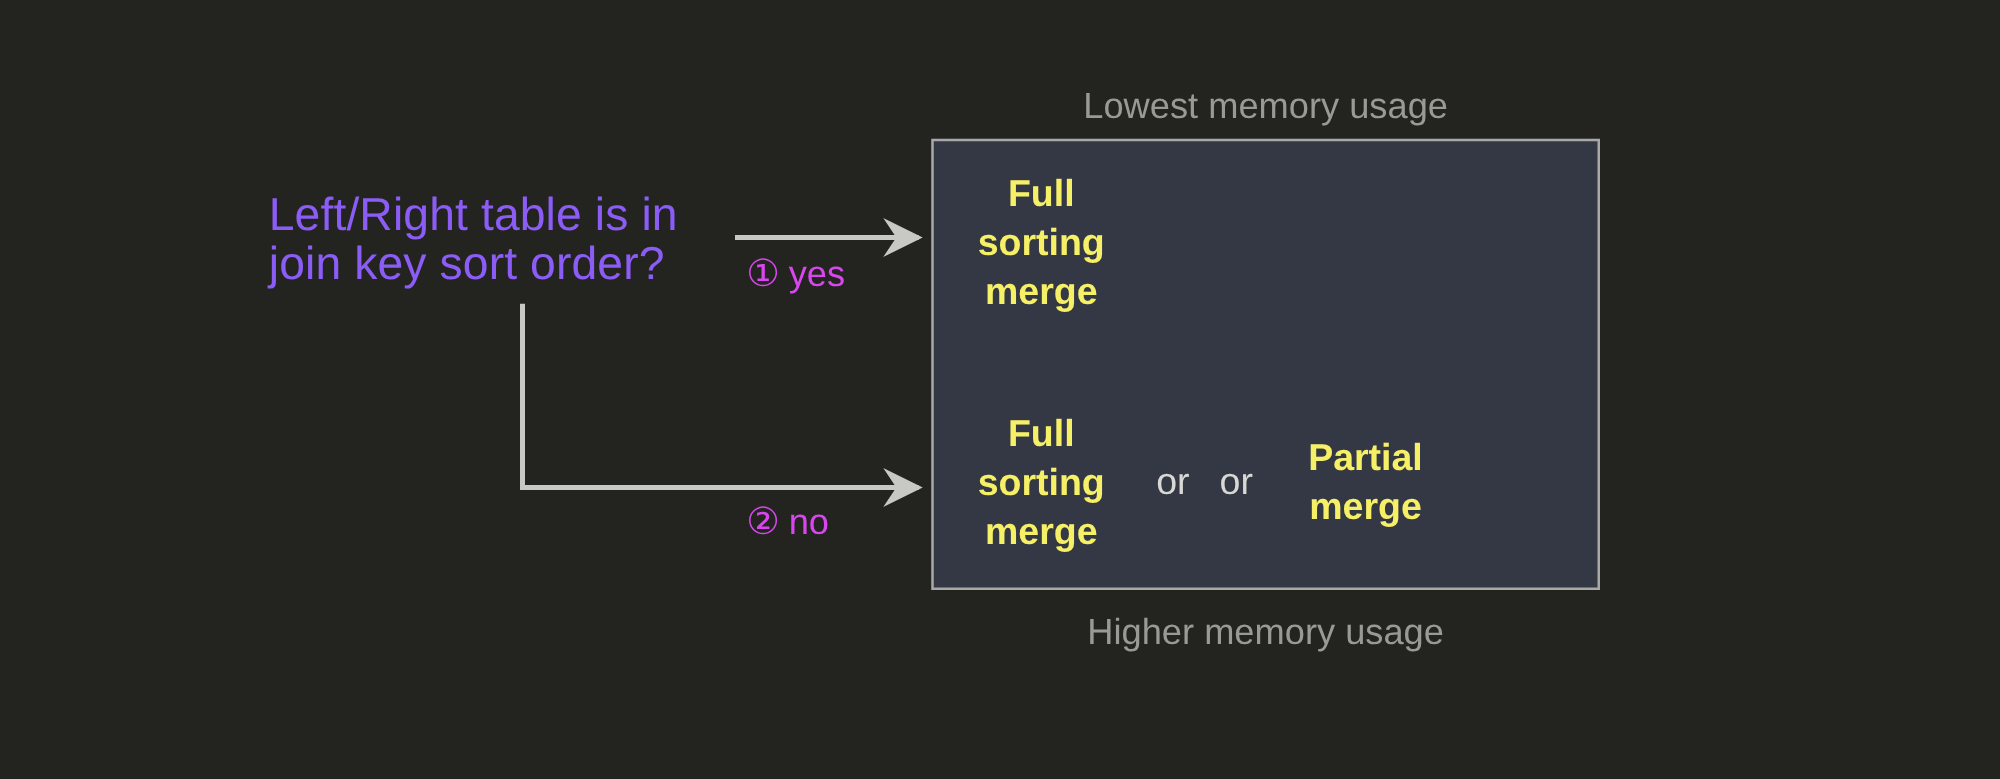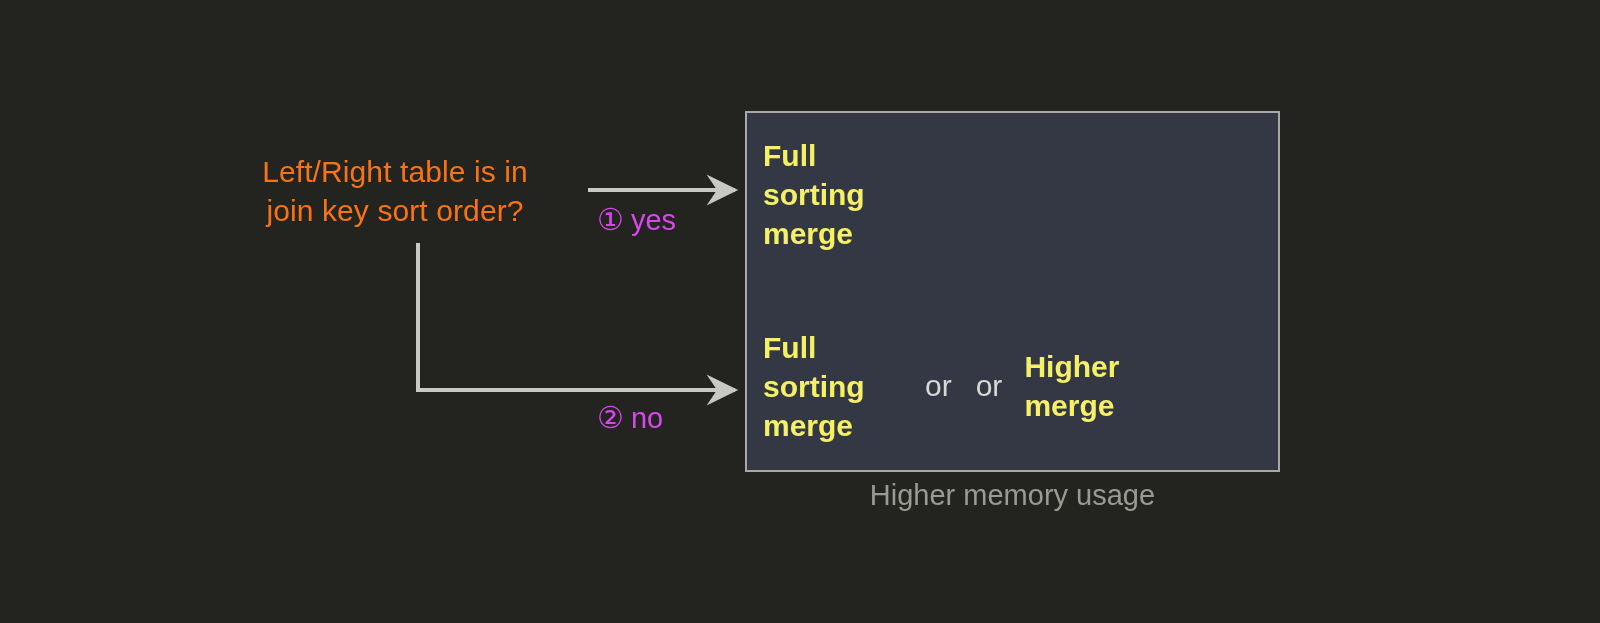--- a/index.html
+++ b/index.html
@@ -22,23 +22,23 @@
     width: 1600px;
     height: 623px;
   }
 
   
   .question {
     position: absolute;
     left: 215px;
     top: 152px;
     width: 360px;
-    text-align: center;
-    color: #f97316;
-    font-size: 30px;
+    text-align: left;
+    color: #8b5cf6;
+    font-size: 37px;
     line-height: 39px;
     letter-spacing: 0.1px;
     white-space: pre-line;
   }
 
   
   .branch-label {
     position: absolute;
     color: #d946ef;
     font-size: 29px;
@@ -66,21 +66,21 @@
     position: absolute;
     width: 535px;
     left: 745px;
     text-align: center;
     color: #9a9a95;
     font-size: 29px;
     line-height: 34px;
     white-space: nowrap;
   }
   #caption-top    { top: 68px; }
-  #caption-bottom { top: 478px; }
+  #caption-bottom { top: 489px; }
 
   
   #panel {
     position: absolute;
     left: 745px;
     top: 111px;
     width: 535px;
     height: 361px;
     box-sizing: border-box;
     background: #343845;
@@ -102,20 +102,21 @@
   #row-bottom {
     top: 208px;
     height: 130px;
   }
 
   .option {
     color: #f6f066;
     font-weight: bold;
     font-size: 30px;
     line-height: 39px;
+    text-align: center;
     white-space: pre-line;
   }
   .sep {
     color: #d8d8d4;
     font-size: 30px;
     font-weight: normal;
     white-space: nowrap;
   }
 
   
@@ -149,36 +150,37 @@
   </svg>
 
   <div class="branch-label" id="label-yes">
     <span class="num">①</span><span>yes</span>
   </div>
 
   <div class="branch-label" id="label-no">
     <span class="num">②</span><span>no</span>
   </div>
 
+  <div class="caption" id="caption-top">Lowest memory usage</div>
 
   <div class="caption" id="caption-bottom">Higher memory usage</div>
 
   <div id="panel">
 
     <div class="option-row" id="row-top">
       <div class="option">Full
 sorting
 merge</div>
     </div>
 
     <div class="option-row" id="row-bottom">
       <div class="option opt-a">Full
 sorting
 merge</div>
       <div class="sep sep-1">or</div>
       <div class="sep sep-2">or</div>
-      <div class="option opt-c">Higher
+      <div class="option opt-c">Partial
 merge</div>
     </div>
 
   </div>
 
 </div>
 
 </body></html>

